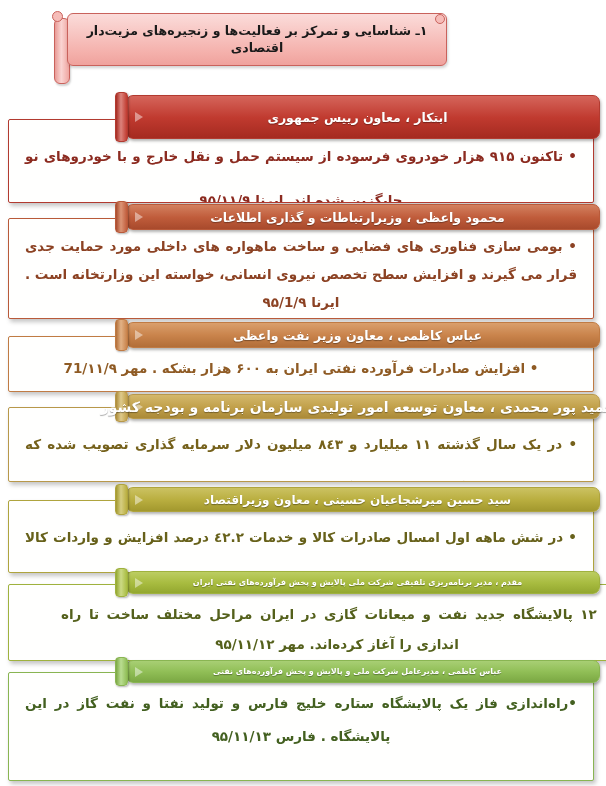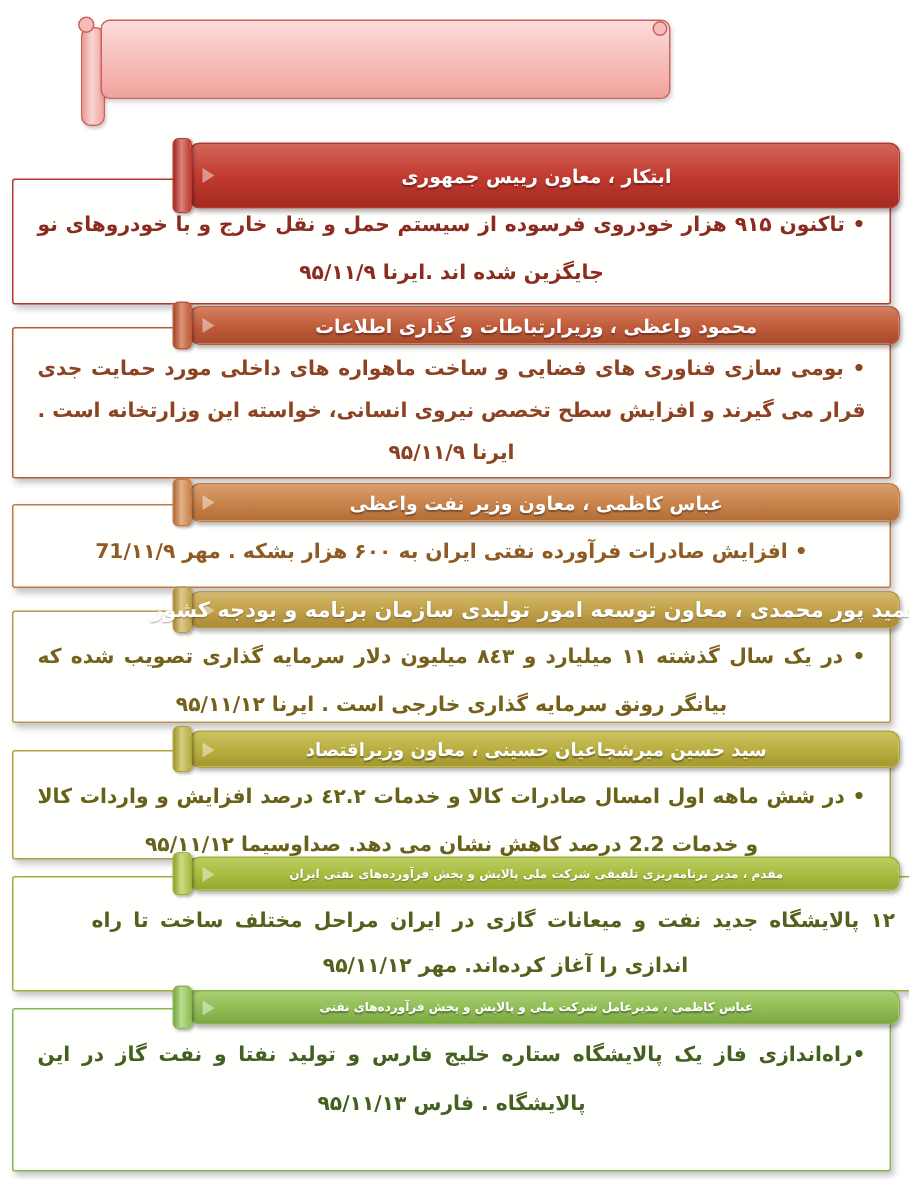--- a/index.html
+++ b/index.html
@@ -54,21 +54,21 @@
     border:1.6px solid var(--border,#999);
     border-radius:2px;
     box-shadow:2px 3px 4px rgba(90,90,90,.35);
     overflow:hidden;
   }
   .body{
     margin:0;
     padding:14px 16px 0 16px;
     color:var(--body_text,#333);
     font-size:13.5px;font-weight:bold;
-    line-height:32px;
+    line-height:44px;
     text-align:justify;
     text-align-last:center;
     direction:rtl;
   }
   .banner{
     position:absolute;left:115px;width:485px;z-index:3;
   }
   .bbody{
     position:absolute;left:11px;right:0;top:0;bottom:0;
     background:linear-gradient(180deg,var(--banner_light,#ccc) 0%,var(--banner,#999) 52%,var(--banner_dark,#777) 100%);
@@ -115,40 +115,41 @@
   .s7 .blabel{font-size:8px;} .s7 .body{line-height:33px;}
 </style>
 </head>
 <body>
 
 <div class="page">
 
   <div class="scroll" style="--fill: #F4AFAA; --fill_light: #FBDCDA; --border: #C9625C; --text_color: #1A1A1A;">
     <div class="scroll-roll"></div>
     <div class="scroll-body">
+      <div class="scroll-title">۱ـ شناسایی و تمرکز بر فعالیت‌ها و زنجیره‌های مزیت‌دار اقتصادی</div>
       <div class="scroll-curl-right"></div>
     </div>
     <div class="scroll-curl"></div>
   </div>
 
   <div class="sec s1" style="--banner: #C03A2F; --banner_light: #D5655B; --banner_dark: #A52A20; --cap: #DC837C; --border: #B23A30; --body_text: #8C2B20;">
     <div class="box">
       <p class="body">• تاکنون ۹۱۵ هزار خودروی فرسوده از سیستم حمل و نقل خارج و با خودروهای نو جایگزین شده اند .ایرنا ۹۵/۱۱/۹</p>
     </div>
     <div class="banner">
       <div class="bbody"></div>
       <div class="cap"></div>
       <div class="arrow"></div>
       <div class="blabel">ابتکار ، معاون رییس جمهوری</div>
     </div>
   </div>
 
   <div class="sec s2" style="--banner: #C05C3B; --banner_light: #D3805F; --banner_dark: #A84A2C; --cap: #DC9576; --border: #B95A3A; --body_text: #8C4223;">
     <div class="box">
-      <p class="body">• بومی سازی فناوری های فضایی و ساخت ماهواره های داخلی مورد حمایت جدی قرار می گیرند و افزایش سطح تخصص نیروی انسانی، خواسته این وزارتخانه است . ایرنا ۹۵/۱۱/۹</p>
+      <p class="body">• بومی سازی فناوری های فضایی و ساخت ماهواره های داخلی مورد حمایت جدی قرار می گیرند و افزایش سطح تخصص نیروی انسانی، خواسته این وزارتخانه است . ایرنا ۹۵/1/۹</p>
     </div>
     <div class="banner">
       <div class="bbody"></div>
       <div class="cap"></div>
       <div class="arrow"></div>
       <div class="blabel">محمود واعظی ، وزیرارتباطات و گذاری اطلاعات</div>
     </div>
   </div>
 
   <div class="sec s3" style="--banner: #C9834B; --banner_light: #DA9F6C; --banner_dark: #B26E38; --cap: #E2B286; --border: #C07B44; --body_text: #8F5B24;">

